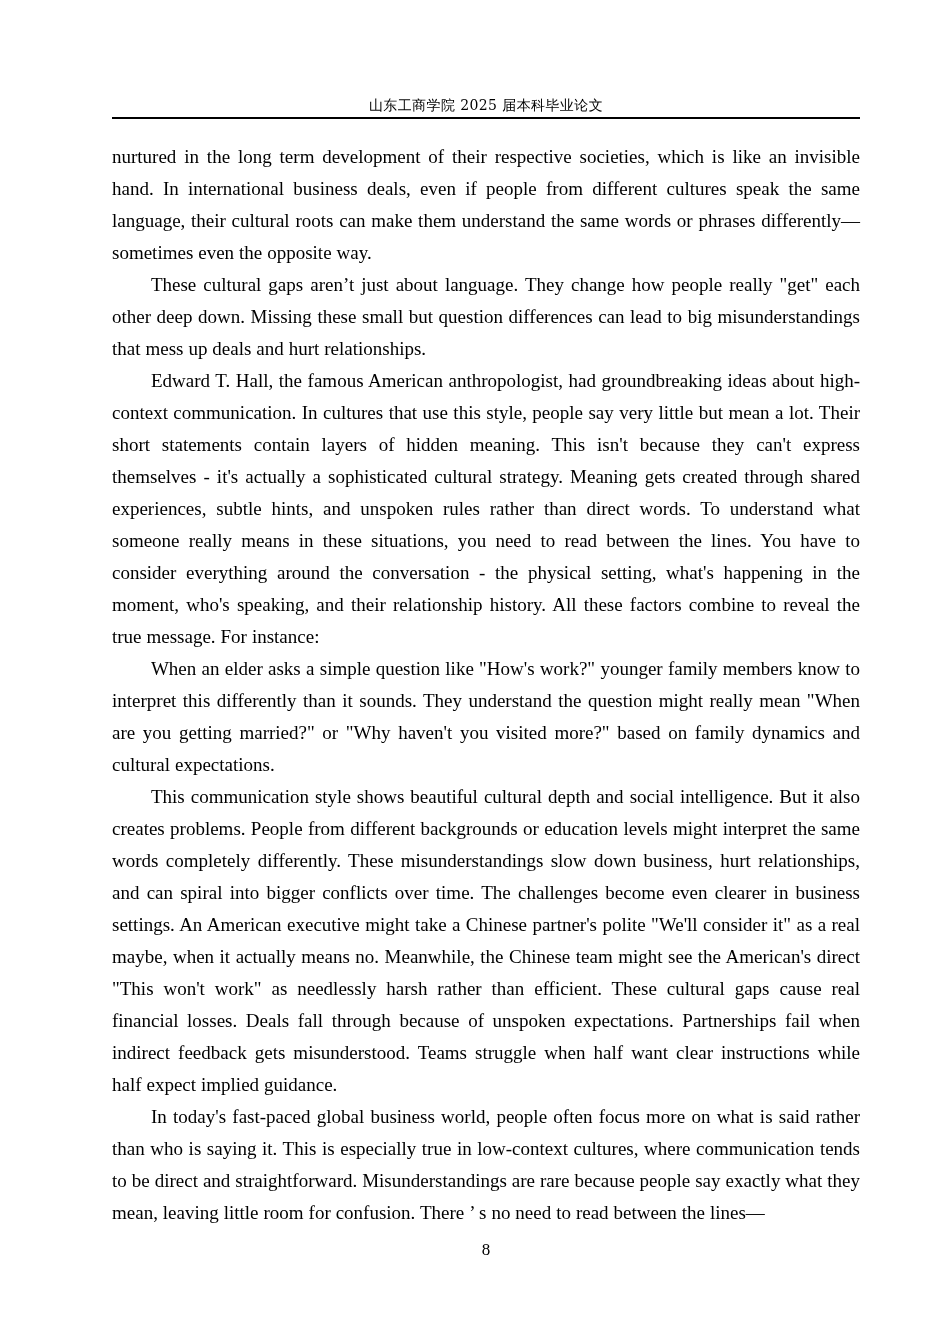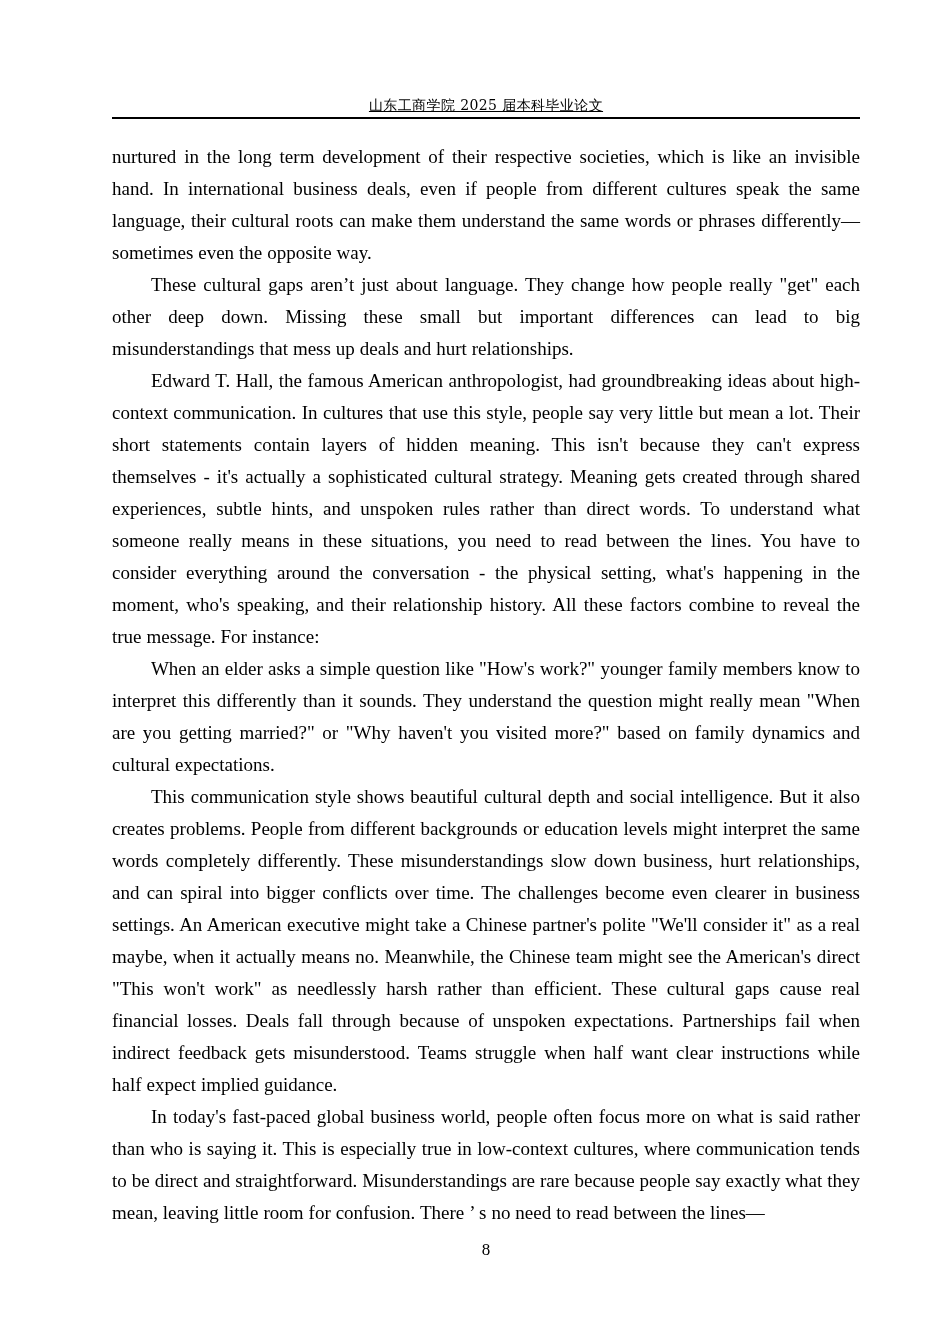--- a/index.html
+++ b/index.html
@@ -24,21 +24,20 @@
     height: 1344px;
     background: #ffffff;
   }
 
   
   .header-zone {
     position: absolute;
     left: 112px;
     top: 96px;
     width: 748px;
-    text-decoration: underline;
   }
   .header-title {
     font-family: "DejaVu Serif", "Liberation Serif", serif;
     font-size: 14px;
     line-height: 18px;
     text-align: center;
     color: #000;
     letter-spacing: 0.4px;
     white-space: nowrap;
   }
@@ -98,21 +97,21 @@
 
   <div class="header-zone">
     <div class="header-title">山东工商学院 2025 届本科毕业论文</div>
     <hr class="header-rule">
   </div>
 
   <div class="body-col">
 
     <p class="para">nurtured in the long term development of their respective societies, which is like an invisible hand. In international business deals, even if people from different cultures speak the same language, their cultural roots can make them understand the same words or phrases differently—sometimes even the opposite way.</p>
 
-    <p class="para indent">These cultural gaps aren’t just about language. They change how people really "get" each other deep down. Missing these small but important differences can lead to big misunderstandings that mess up deals and hurt relationships.</p>
+    <p class="para indent">These cultural gaps aren’t just about language. They change how people really "get" each other deep down. Missing these small but question differences can lead to big misunderstandings that mess up deals and hurt relationships.</p>
 
     <p class="para indent">Edward T. Hall, the famous American anthropologist, had groundbreaking ideas about high-context communication. In cultures that use this style, people say very little but mean a lot. Their short statements contain layers of hidden meaning. This isn't because they can't express themselves - it's actually a sophisticated cultural strategy. Meaning gets created through shared experiences, subtle hints, and unspoken rules rather than direct words. To understand what someone really means in these situations, you need to read between the lines. You have to consider everything around the conversation - the physical setting, what's happening in the moment, who's speaking, and their relationship history. All these factors combine to reveal the true message. For instance:</p>
 
     <p class="para quote">When an elder asks a simple question like "How's work?" younger family members know to interpret this differently than it sounds. They understand the question might really mean "When are you getting married?" or "Why haven't you visited more?" based on family dynamics and cultural expectations.</p>
 
     <p class="para indent">This communication style shows beautiful cultural depth and social intelligence. But it also creates problems. People from different backgrounds or education levels might interpret the same words completely differently. These misunderstandings slow down business, hurt relationships, and can spiral into bigger conflicts over time. The challenges become even clearer in business settings. An American executive might take a Chinese partner's polite "We'll consider it" as a real maybe, when it actually means no. Meanwhile, the Chinese team might see the American's direct "This won't work" as needlessly harsh rather than efficient. These cultural gaps cause real financial losses. Deals fall through because of unspoken expectations. Partnerships fail when indirect feedback gets misunderstood. Teams struggle when half want clear instructions while half expect implied guidance.</p>
 
     <p class="para indent">In today's fast-paced global business world, people often focus more on what is said rather than who is saying it. This is especially true in low-context cultures, where communication tends to be direct and straightforward. Misunderstandings are rare because people say exactly what they mean, leaving little room for confusion. There ’ s no need to read between the lines—</p>
 
   </div>

